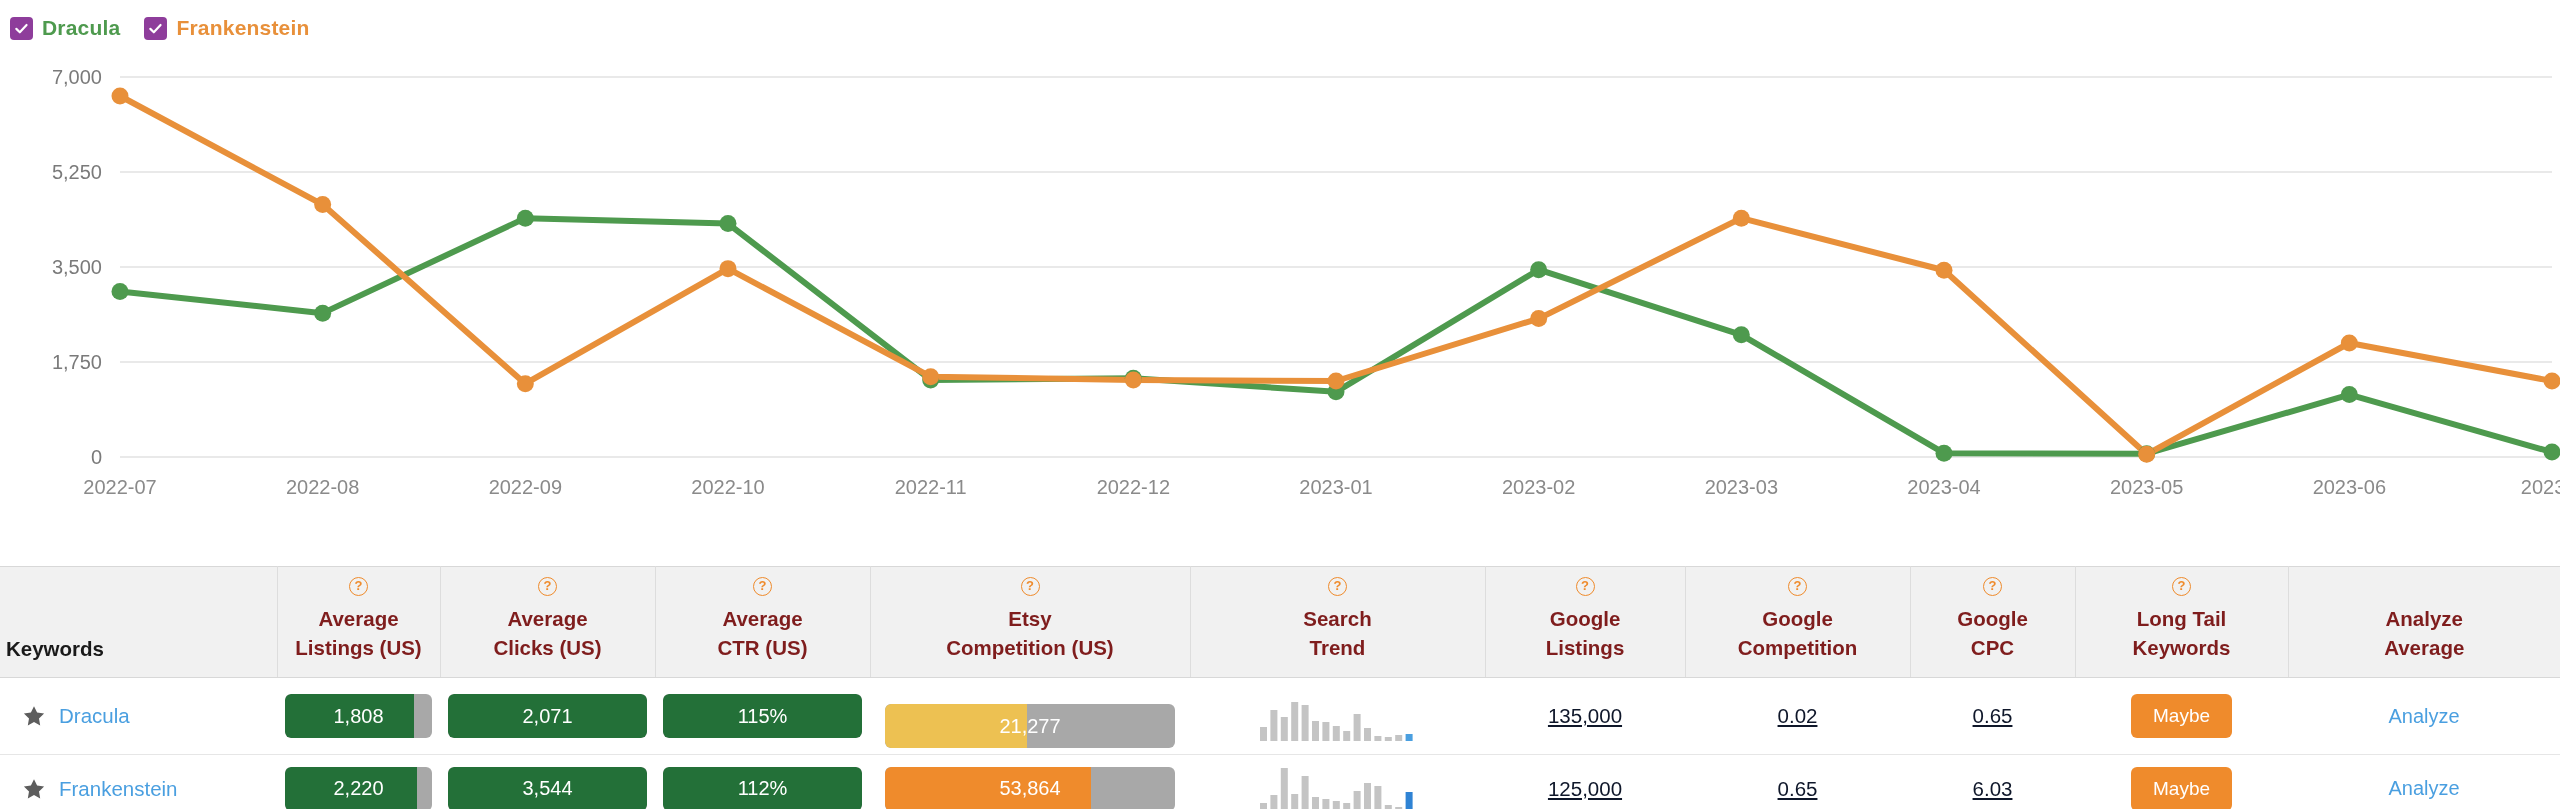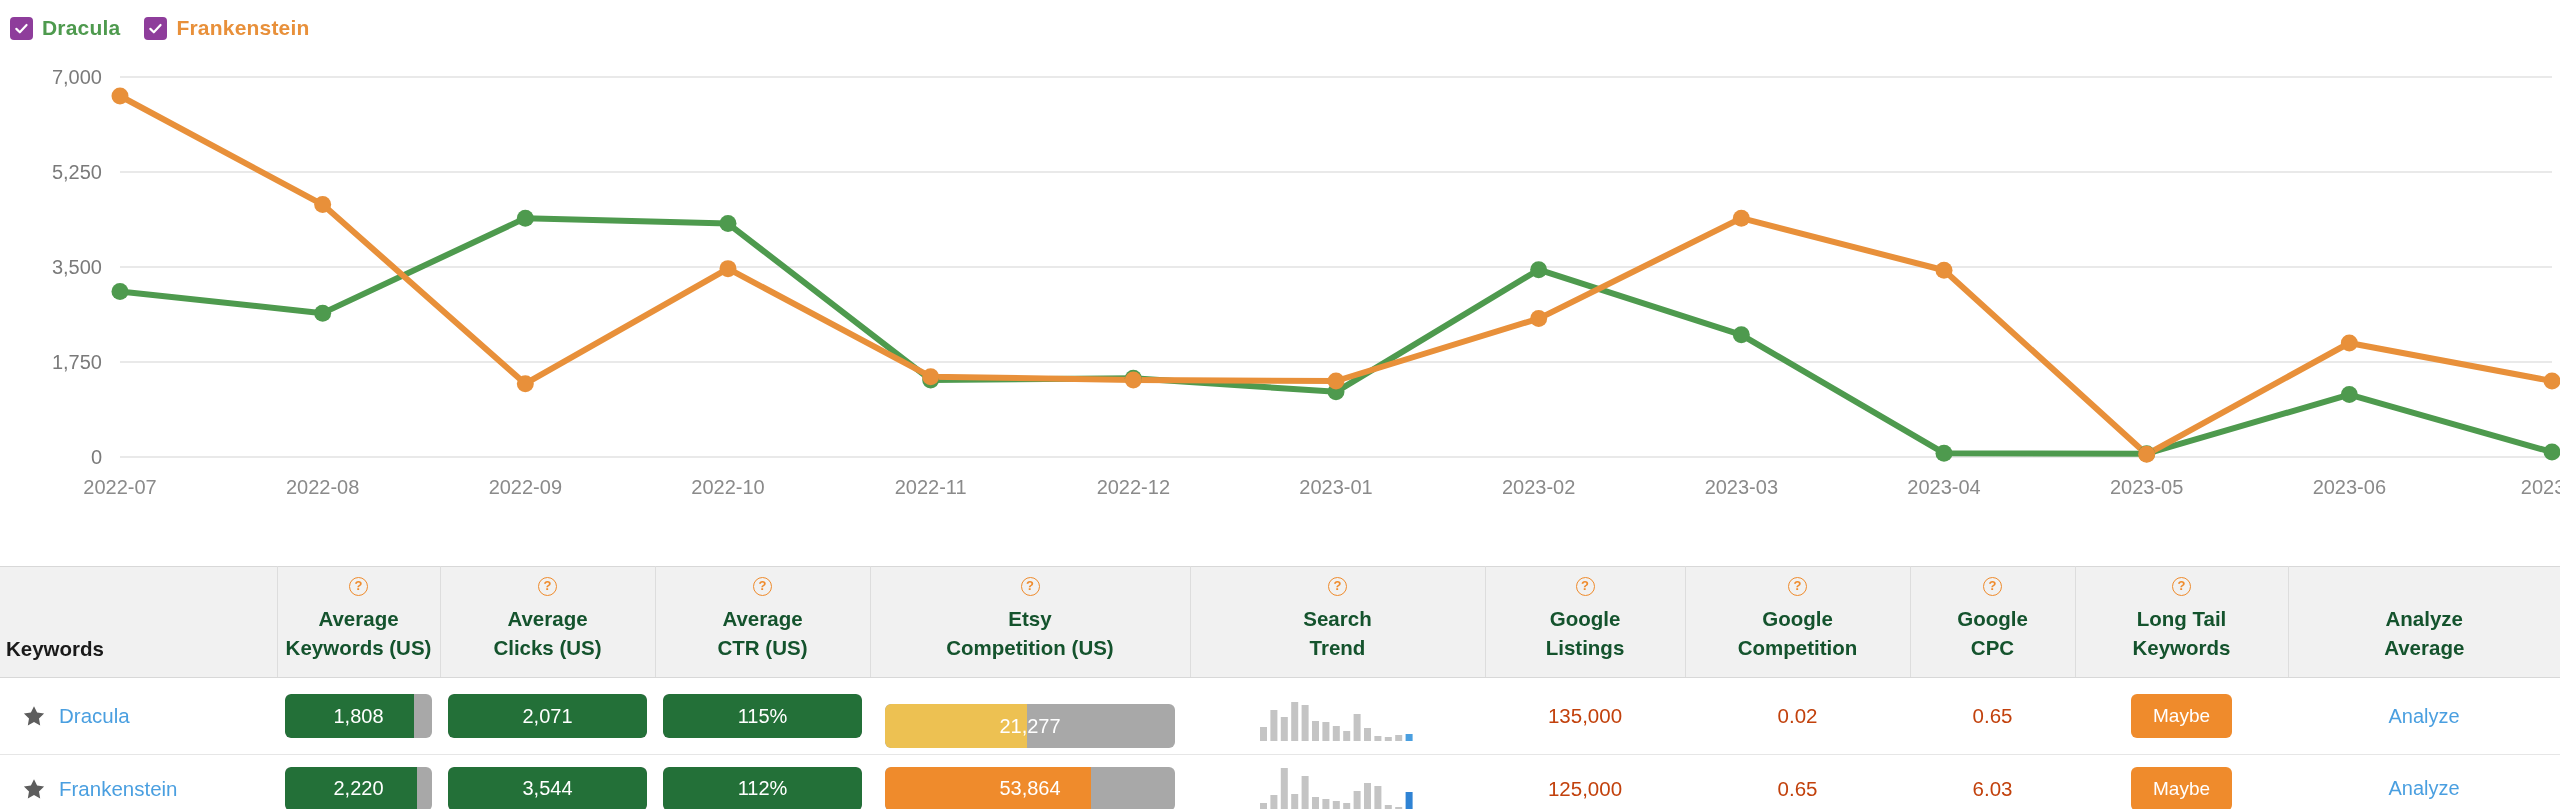--- a/index.html
+++ b/index.html
@@ -42,42 +42,42 @@
     height: 104px;
   }
   table.kw thead th:last-child { border-right: none; }
   .th-inner { display: flex; flex-direction: column; align-items: center; gap: 2px; }
   .help-ic {
     width: 19px; height: 19px; border-radius: 50%;
     border: 1.6px solid #ef8b2c; color: #ef8b2c;
     font-size: 13px; line-height: 16px; text-align: center;
     font-weight: bold; margin-bottom: 7px; cursor: pointer;
   }
-  .th-line { font-size: 20.5px; font-weight: bold; color: #14532d; line-height: 1.32; text-align:center; white-space:nowrap; }
+  .th-line { font-size: 20.5px; font-weight: bold; color: #7f1d1d; line-height: 1.32; text-align:center; white-space:nowrap; }
   .th-kw { font-size: 20.5px; font-weight: bold; color: #1a1a1a; text-align: left; padding-left: 18px; }
 
   table.kw tbody td {
     border-bottom: 1px solid #e6e6e6;
     height: 68px; padding: 6px 8px; vertical-align: middle; text-align: center;
   }
   .kwcell { display: flex; align-items: center; gap: 13px; padding-left: 14px; }
   .star { width: 24px; height: 24px; flex: none; }
   .kwname { font-size: 20.5px; color: #4a9fe0; cursor: pointer; white-space: nowrap; }
 
   .bar-outer {
     position: relative; height: 44px; border-radius: 6px; overflow: hidden;
     background: #a8a8a8; margin: 0 auto; width: 100%; max-width: 232px;
   }
   .bar-fill { position: absolute; left: 0; top: 0; bottom: 0; border-radius: 6px 0 0 6px; }
   .bar-fill.full { border-radius: 6px; }
   .bar-txt {
     position: absolute; inset: 0; display: flex; align-items: center; justify-content: center;
     color: #ffffff; font-size: 20px; z-index: 2;
   }
-  .plain { font-size: 20.5px; color: #c2410c; }
+  .plain { font-size: 20.5px; color: #0f172a; text-decoration: underline; }
   .maybe-btn {
     display: inline-block; background: #ef8b2c; color: #fff; border: none;
     border-radius: 6px; padding: 11px 22px; font-size: 19px; cursor: pointer;
   }
   .analyze-link { font-size: 20px; color: #4a9fe0; cursor: pointer; text-decoration: none; }
   .spark { display: block; margin: 0 auto; }
 </style>
 </head>
 <body>
 
@@ -175,21 +175,21 @@
       </colgroup>
       <thead>
         <tr>
           <th class="th-kw">
             <span>Keywords</span>
           </th>
           <th>
               <div class="th-inner">
             <span class="help-ic">?</span>
             <span class="th-line">Average</span>
-            <span class="th-line">Keywords (US)</span>
+            <span class="th-line">Listings (US)</span>
           </div>
             </th>
           <th>
               <div class="th-inner">
             <span class="help-ic">?</span>
             <span class="th-line">Average</span>
             <span class="th-line">Clicks (US)</span>
           </div>
             </th>
           <th>

